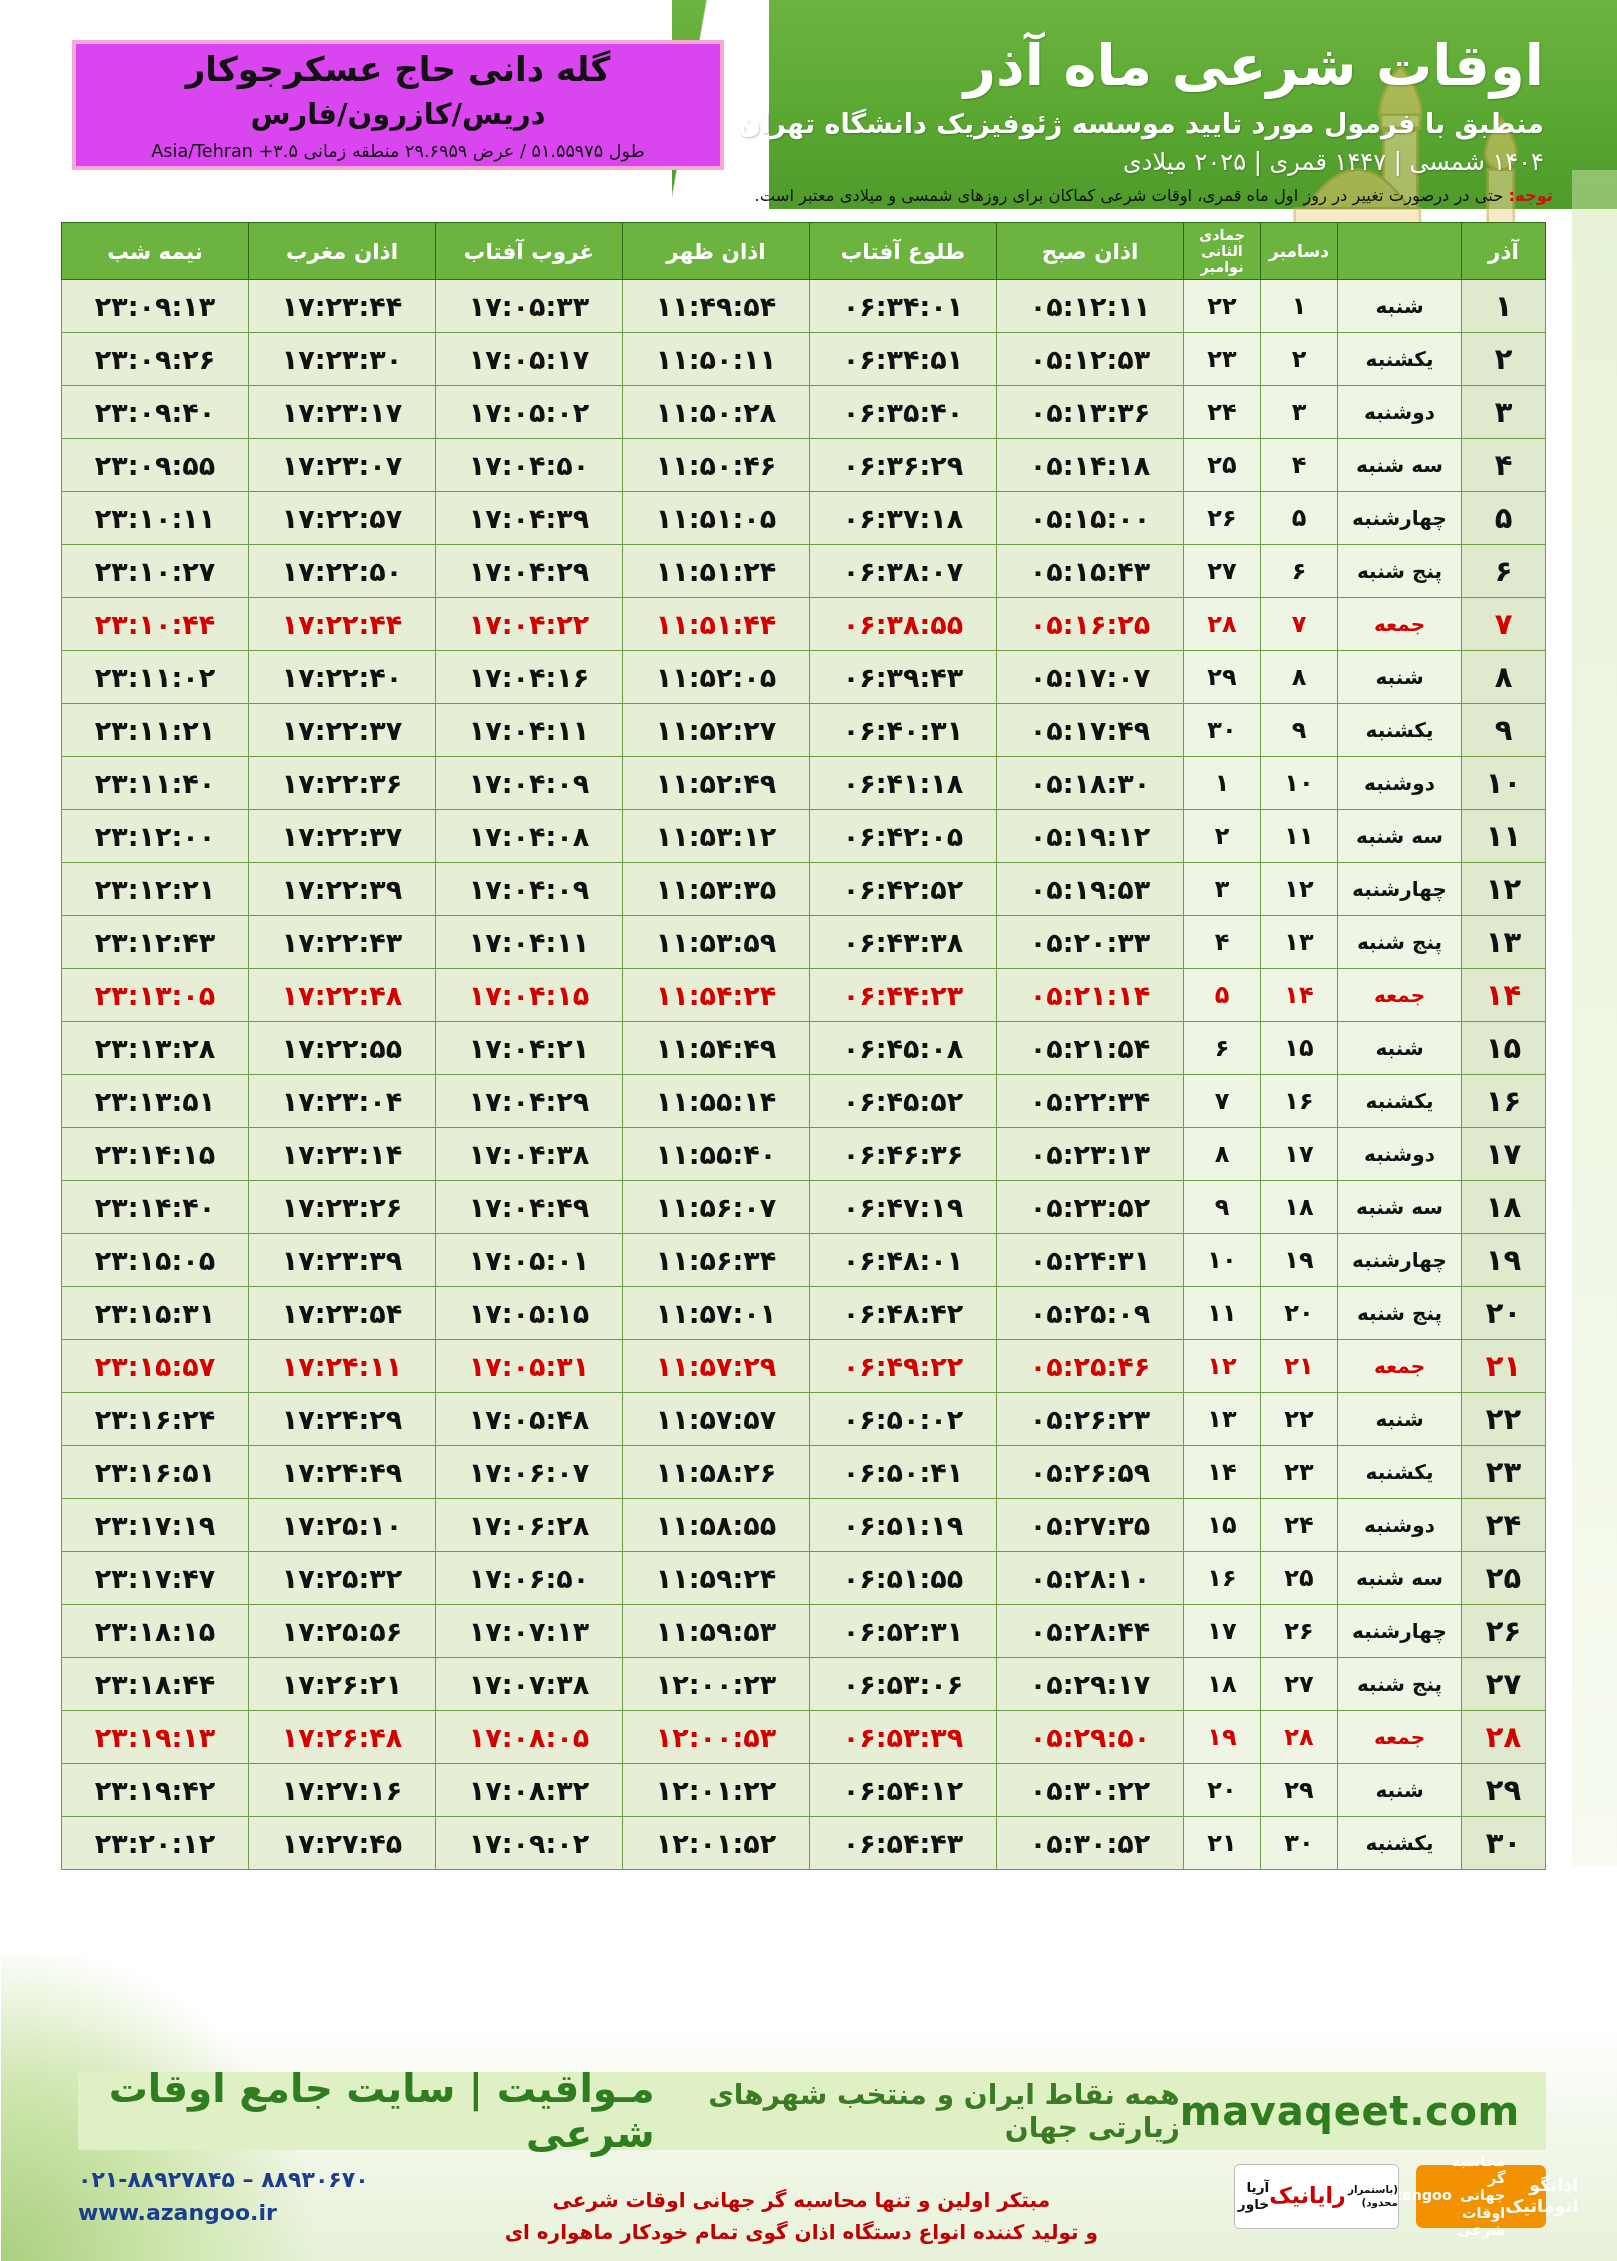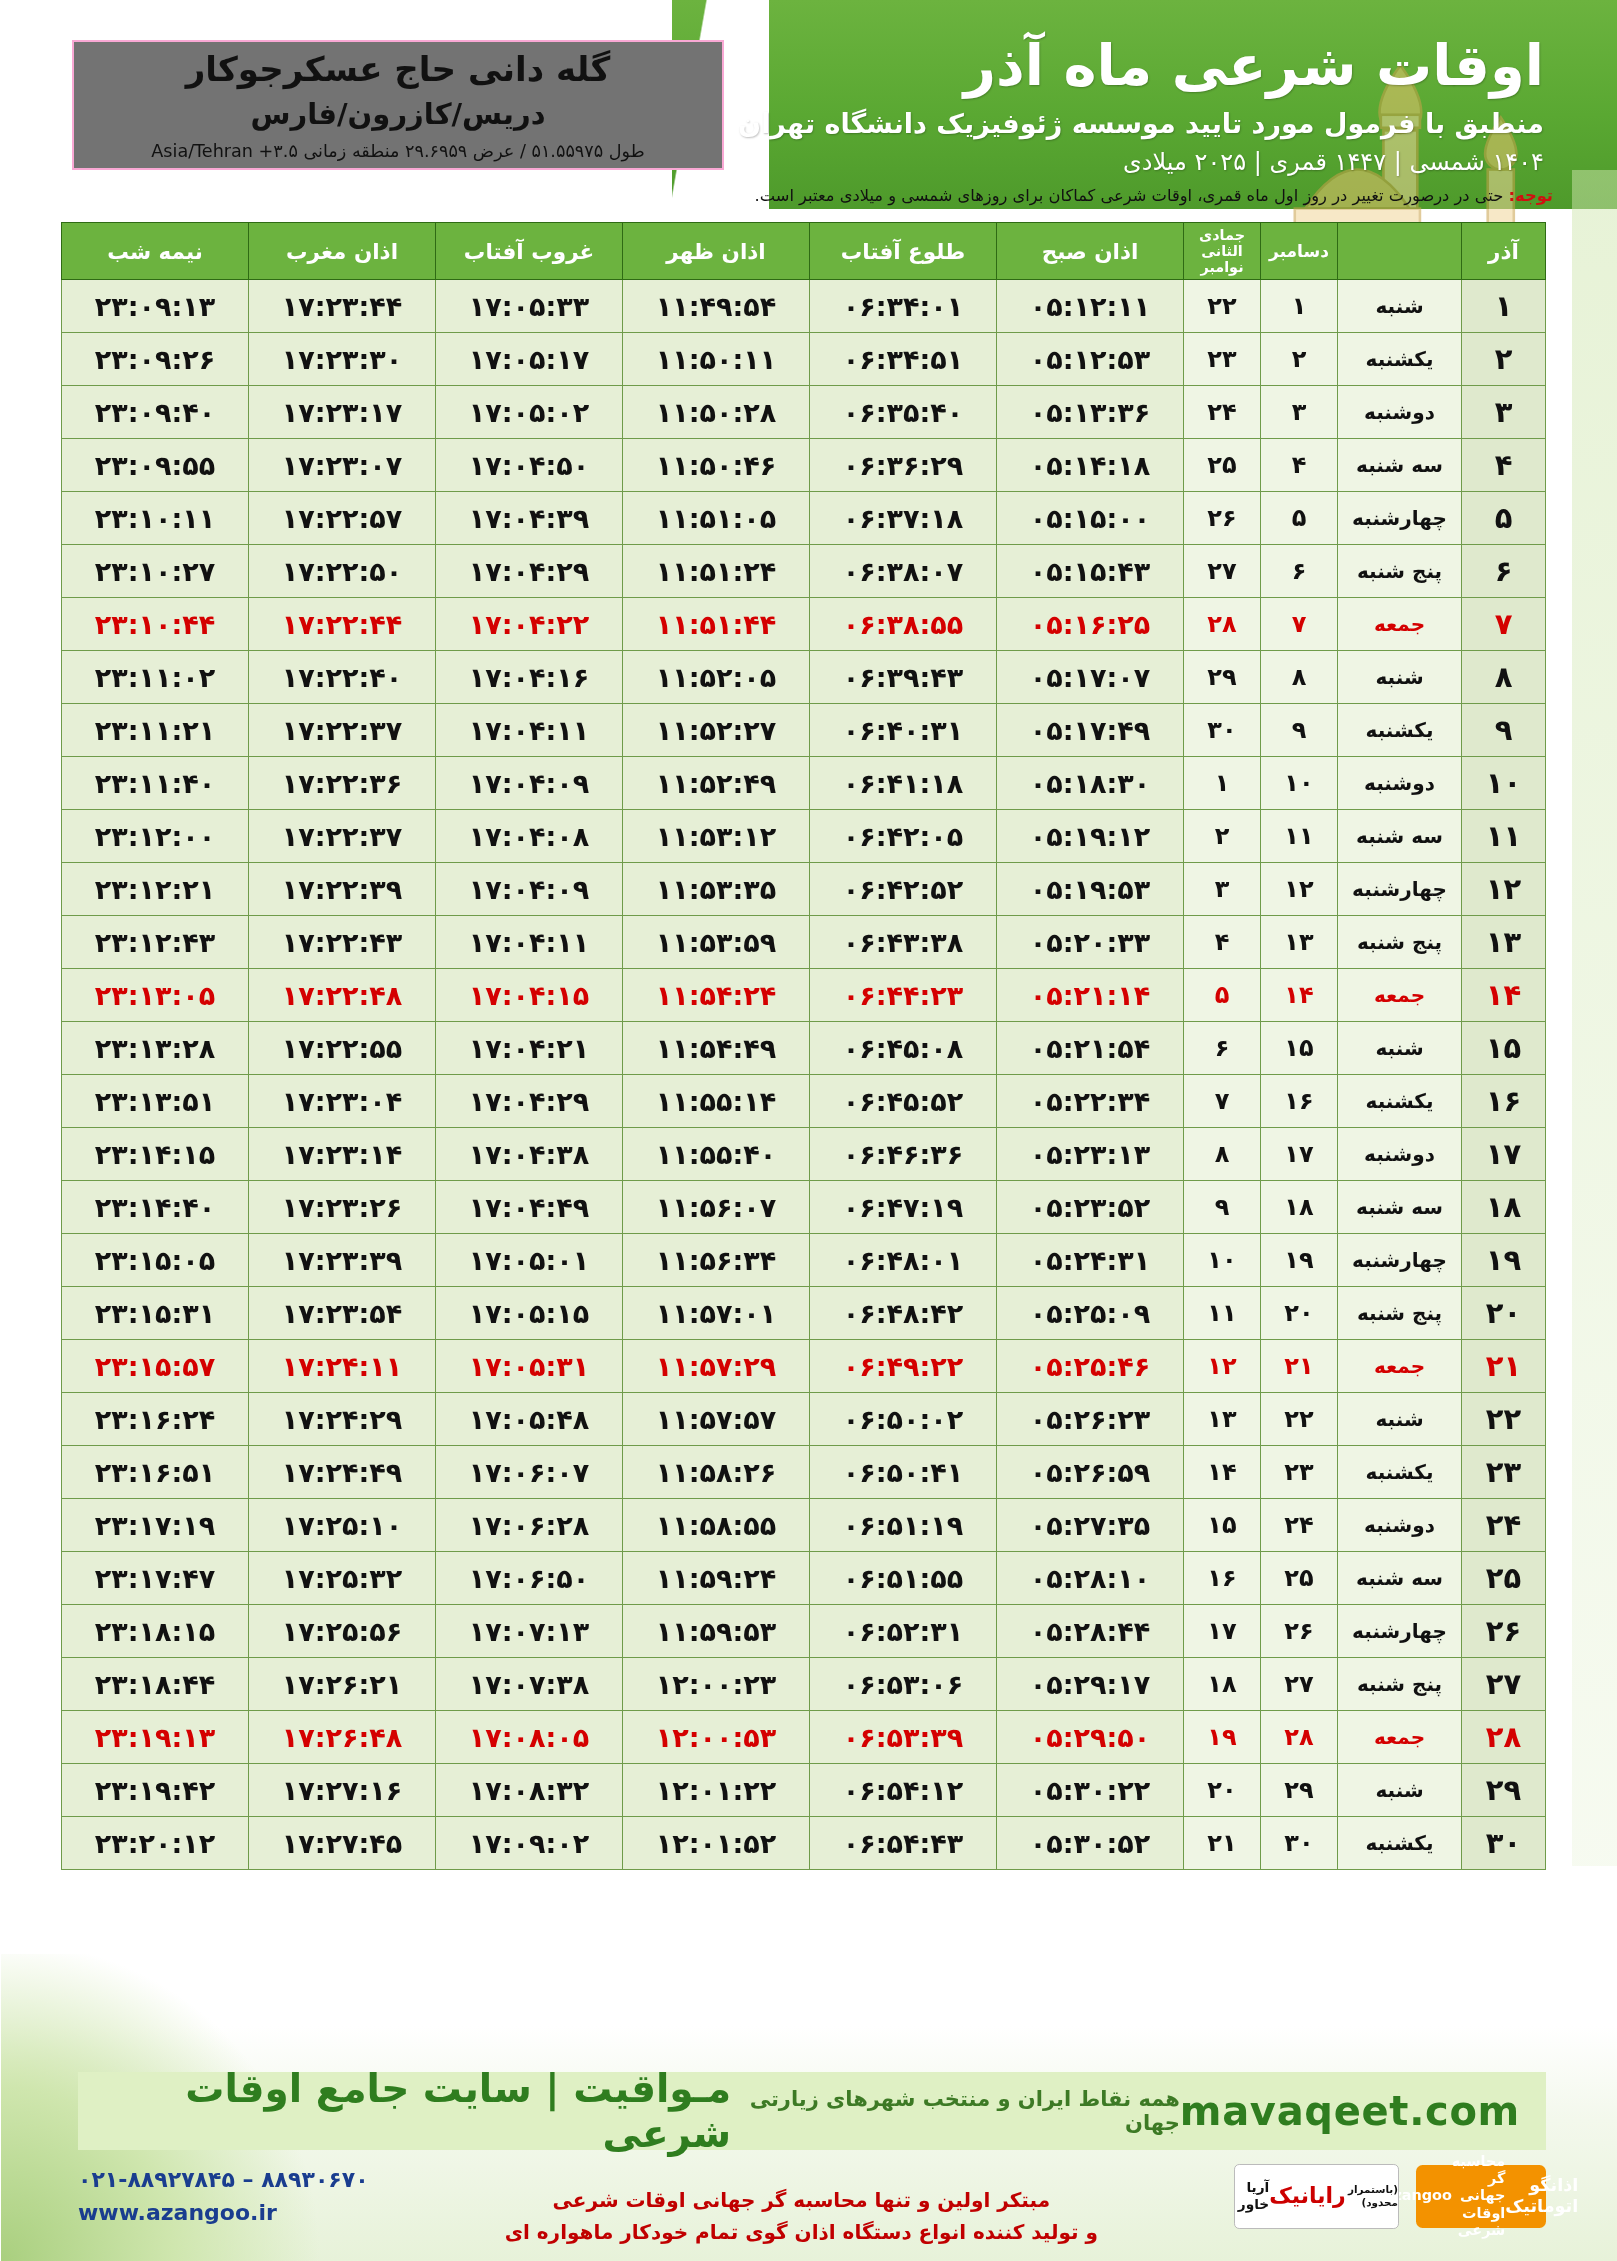--- a/index.html
+++ b/index.html
@@ -48,21 +48,21 @@
   }
   .title-main { font-size:56px; font-weight:bold; letter-spacing:0.7px; }
   .title-sub  { font-size:27px; font-weight:bold; margin-top:10.4px; }
   .title-years{ font-size:24px; font-weight:normal; margin-top:9px; }
 
   .mosque-box{ position:absolute; right:26px; top:13px; }
 
   
   .loc-card {
     position:absolute; left:72px; top:40px; width:652px; height:130px;
-    border:2px solid #f9a8d4; background:#737373; box-sizing:border-box;
+    border:4px solid #f9a8d4; background:#d946ef; box-sizing:border-box;
     display:flex; flex-direction:column; align-items:center; justify-content:center;
     text-align:center; color:#111;
   }
   .loc-1 { font-size:34px; font-weight:bold; }
   .loc-2 { font-size:29px; font-weight:bold; margin-top:7.8px; }
   .loc-3 { font-size:17.6px; margin-top:10.4px; direction:rtl; }
 
   .note-line{
     position:absolute; left:72px; top:186px; width:1481px; text-align:right;
     font-size:16.3px; color:#111;
@@ -96,21 +96,21 @@
   col.c-t      { width:187px; }
 
   
   .footer { position:absolute; left:0; bottom:0; width:1618px; height:215px; }
   .footer-band {
     position:absolute; left:78px; bottom:111px; width:1468px; height:78px;
     background:#dff0c4; display:flex; align-items:center; justify-content:space-between;
     padding:0 26px; box-sizing:border-box;
   }
   .brand-fa { font-size:39px; font-weight:bold; color:#2f7d1f; direction:rtl; }
-  .brand-mid{ font-size:21px; font-weight:bold; color:#3d7a25; direction:rtl; }
+  .brand-mid{ font-size:28px; font-weight:bold; color:#3d7a25; direction:rtl; }
   .brand-en { font-size:40px; font-weight:bold; color:#2f7d1f; letter-spacing:0.7px; }
 
   .footer-bottom{
     position:absolute; left:78px; bottom:26px; width:1468px; height:78px;
     display:flex; align-items:center; justify-content:space-between; direction:rtl;
   }
   .fb-right{ display:flex; align-items:center; gap:17px; }
   .logo-azangoo{
     width:130px; height:63px; background:#f39200; border-radius:6.5px;
     display:flex; flex-direction:row; align-items:center; justify-content:center;

